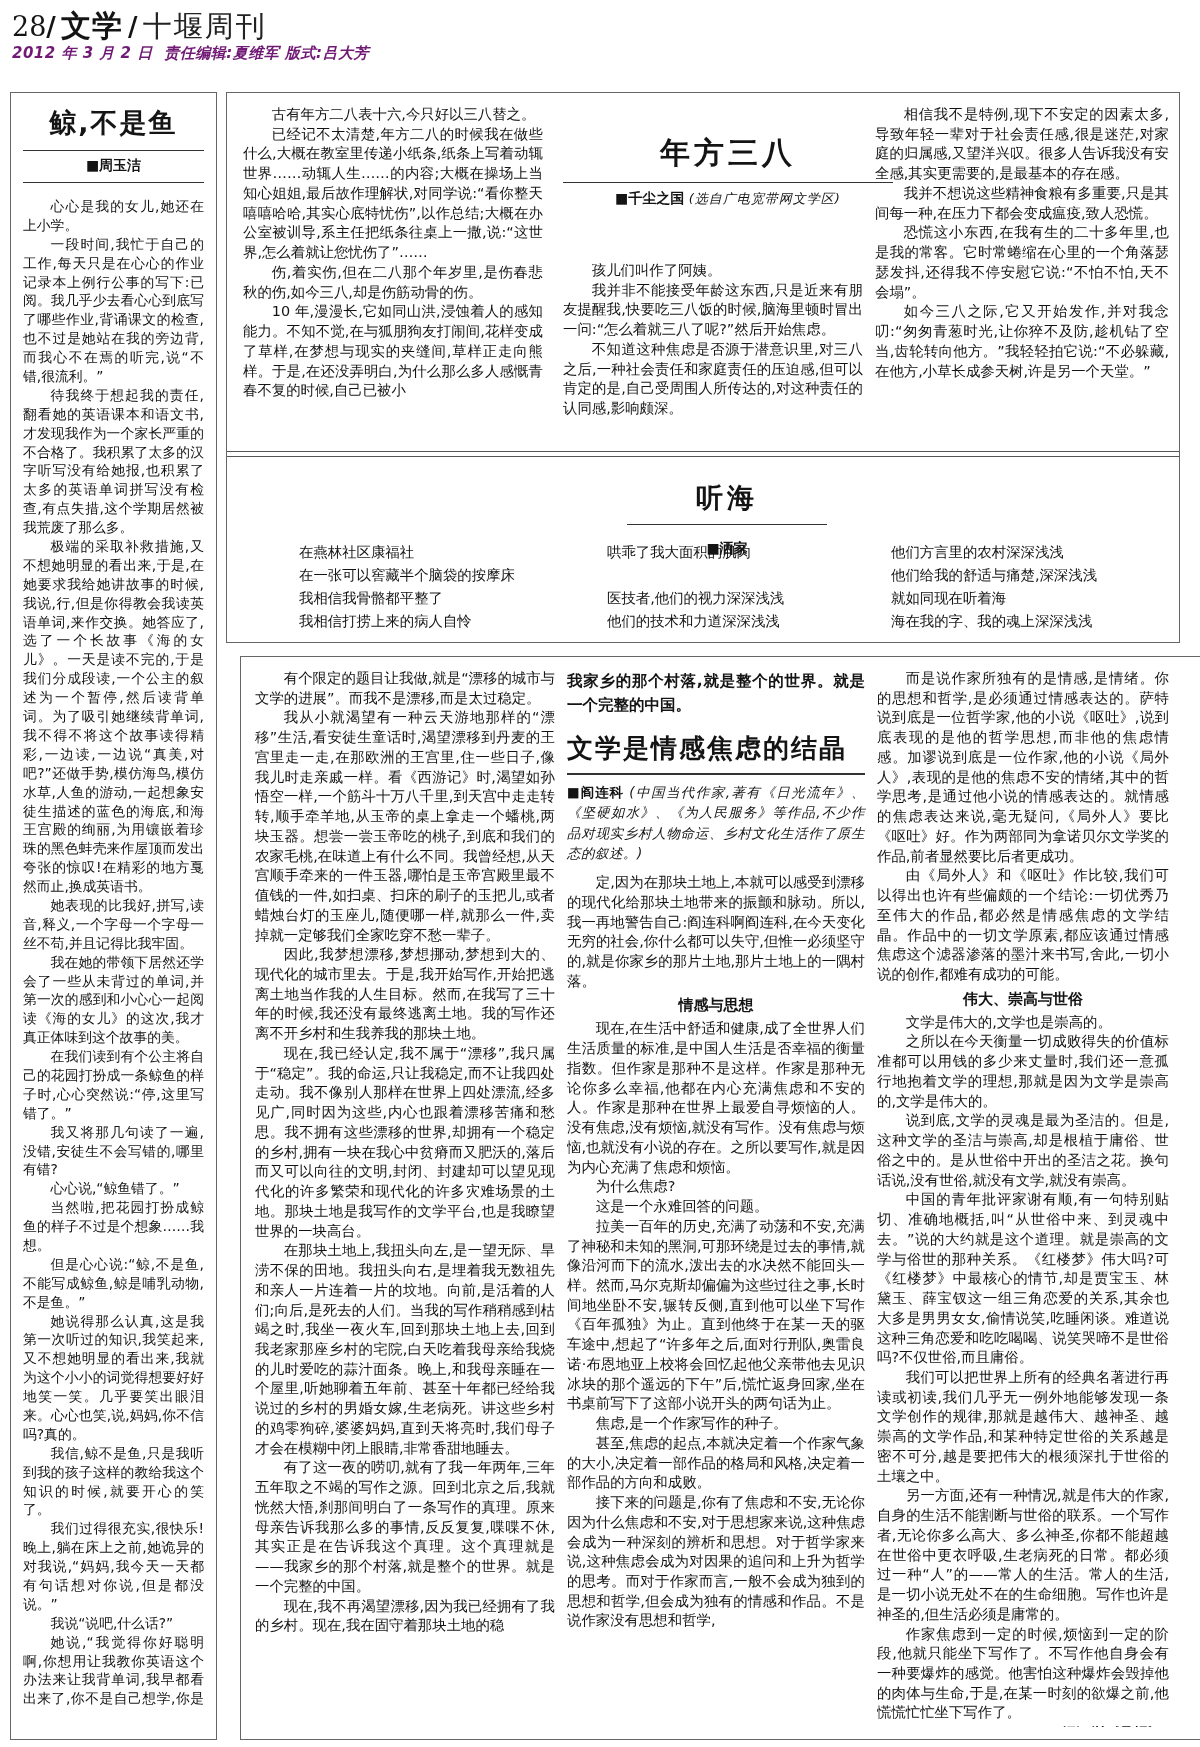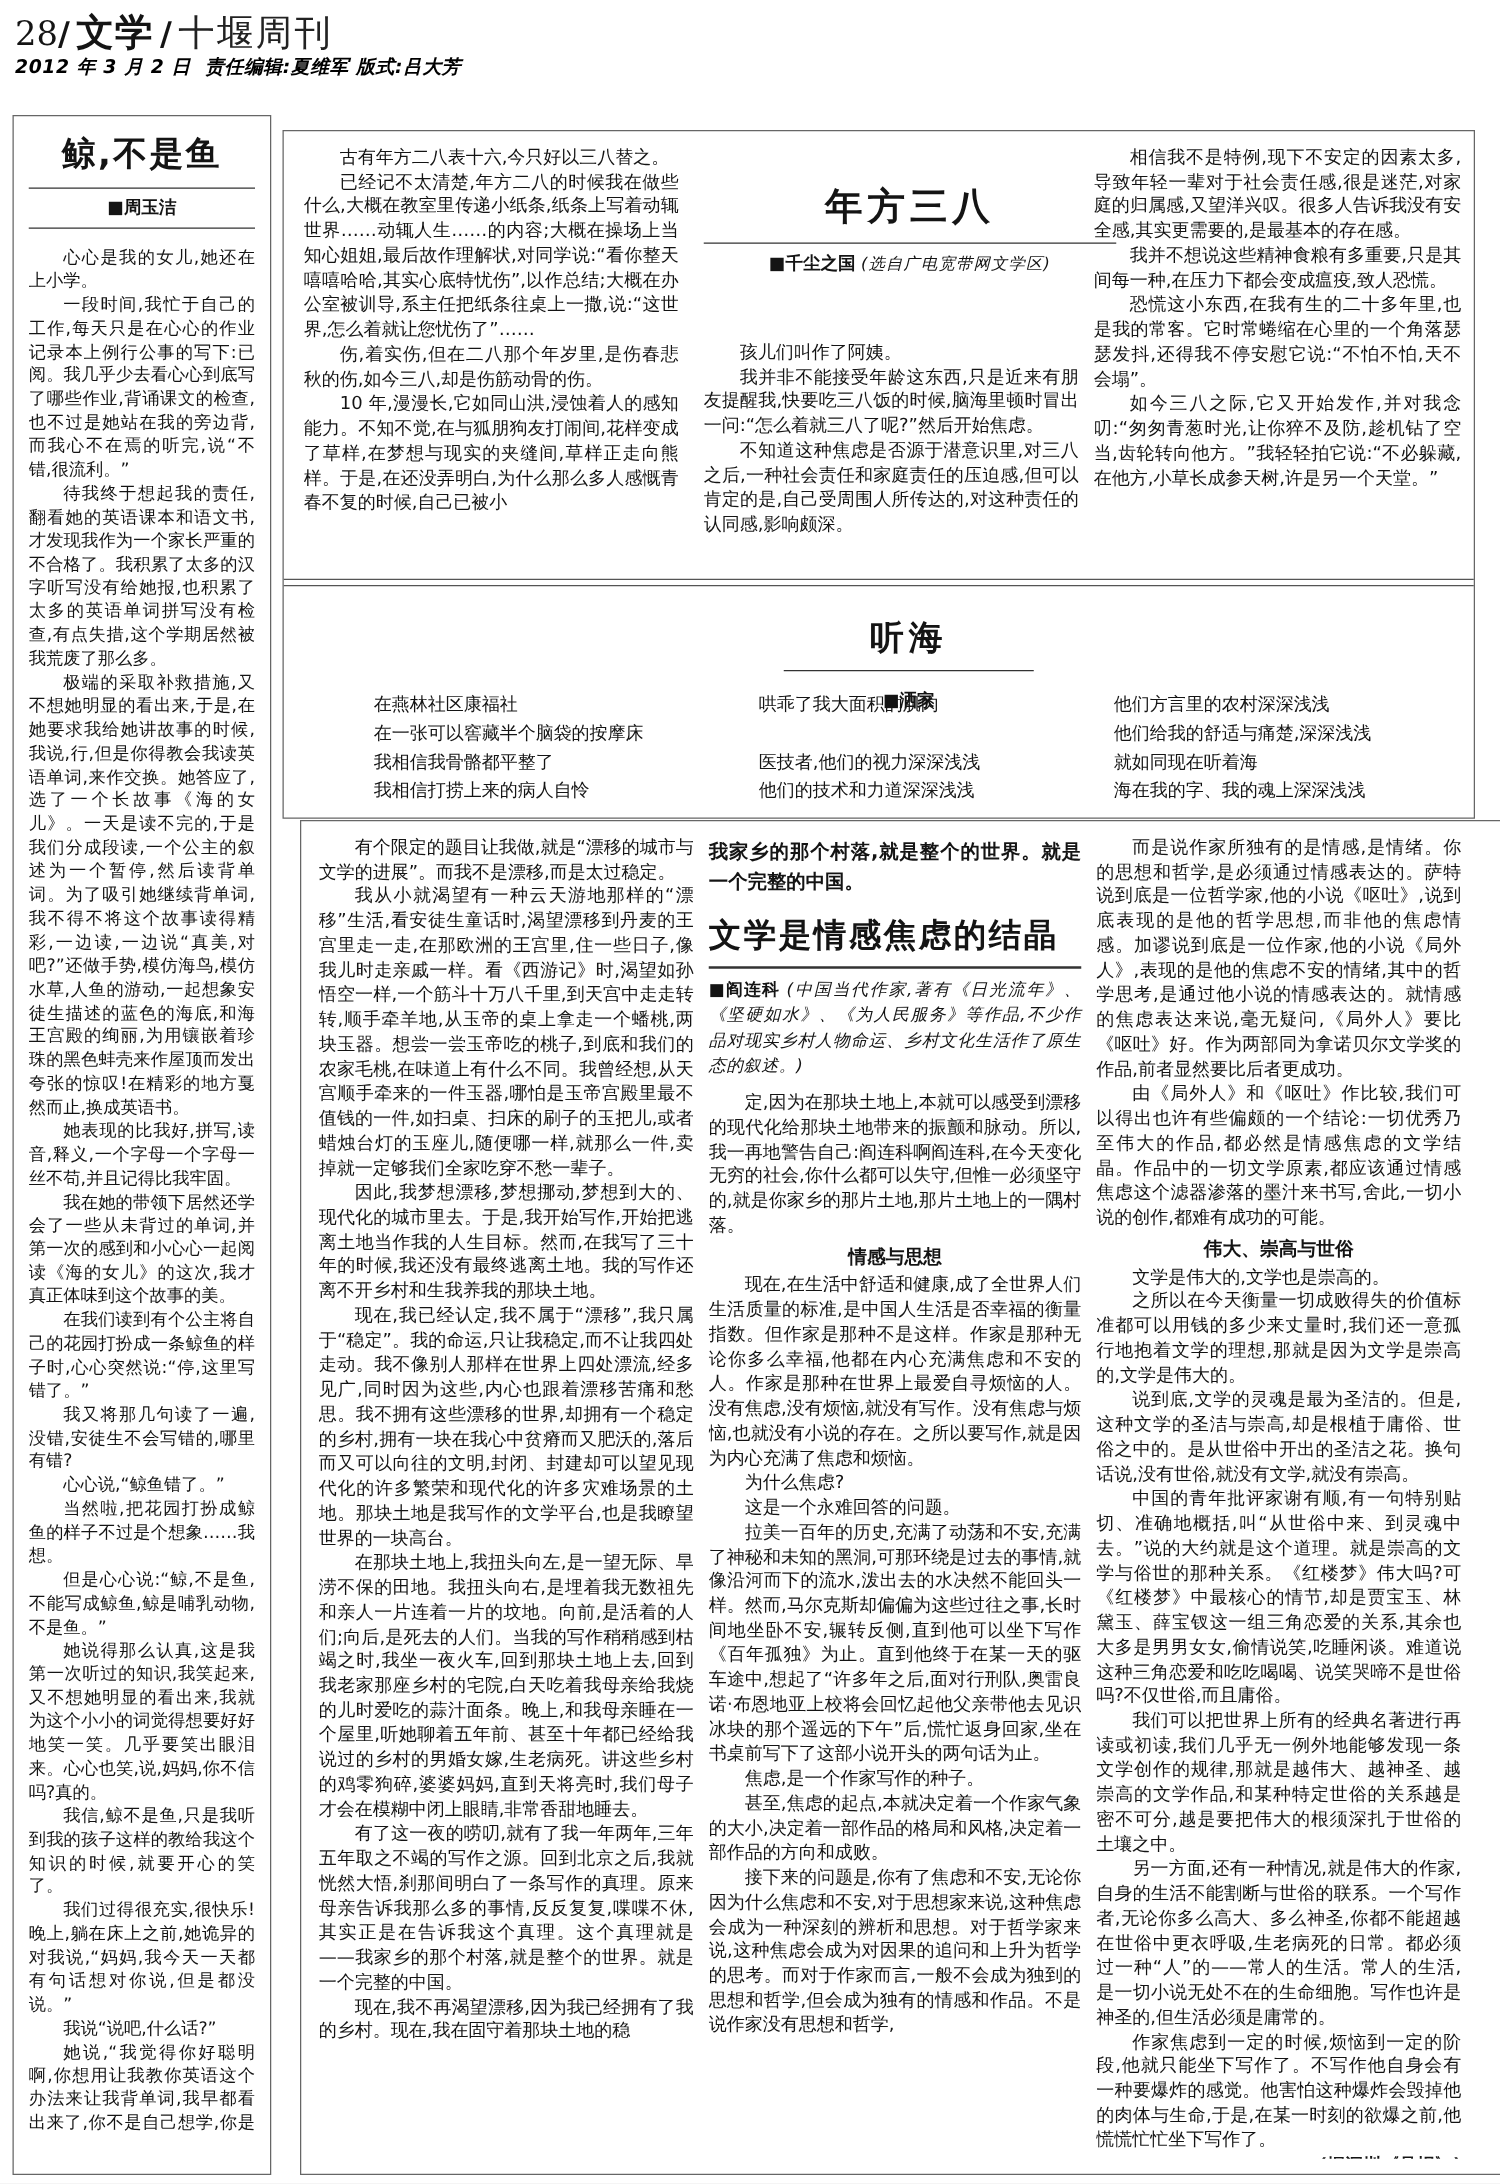--- a/index.html
+++ b/index.html
@@ -7,34 +7,34 @@
   #page{position:relative;width:1200px;height:1747px;background:#ffffff;
         font-family:"DejaVu Sans","Liberation Sans",sans-serif;color:#141414;
         margin:0 auto;overflow:hidden;}
   
   #masthead{position:absolute;left:12px;top:6px;}
   .mh-num{font-family:"DejaVu Serif","Liberation Serif",serif;font-size:27px;font-weight:400;}
   .mh-slash{font-size:26px;font-weight:700;}
   .mh-section{font-size:30px;font-weight:900;letter-spacing:1px;}
   .mh-pub{font-size:29px;font-weight:400;color:#222;letter-spacing:2px;}
   #dateline{position:absolute;left:12px;top:44px;font-size:15px;font-weight:700;
-            font-style:italic;letter-spacing:.5px;color:#000000;}
+            font-style:italic;letter-spacing:.5px;color:#701a75;}
   
   .box{position:absolute;border:1.5px solid #666;background:#fff;box-sizing:border-box;}
   
   #whale-box{left:10px;top:92px;width:207px;height:1648px;padding:12px 12px 8px;}
   .art-title-lg{font-size:27px;font-weight:900;text-align:center;letter-spacing:2px;
                 padding-bottom:9px;border-bottom:1.5px solid #333;}
   .art-author{font-size:14px;font-weight:700;text-align:center;padding:6px 0 7px;
               border-bottom:1px solid #333;}
   .art-body{margin-top:14px;}
   .para{font-size:14px;line-height:1.36;text-align:justify;text-indent:2em;margin:0;}
   #whale-box .para{font-size:13.8px;line-height:1.37;}
   
-  #top-box{left:226px;top:104px;width:954px;height:551px;}
+  #top-box{left:226px;top:92px;width:954px;height:551px;}
   .abs{position:absolute;box-sizing:border-box;}
   .colpara .para{font-size:14.4px;line-height:1.37;}
   #a38-title-block{left:336px;top:40px;width:330px;text-align:center;}
   .head-cn{font-size:30px;font-weight:900;letter-spacing:4px;padding-bottom:8px;
            border-bottom:1.5px solid #333;display:block;}
   .byline{font-size:14px;margin-top:7px;}
   .byline b{font-weight:700;}
   .byline .note{font-style:italic;font-size:13px;letter-spacing:1px;}
   .double-rule{position:absolute;left:0;width:100%;height:4px;
                border-top:1px solid #555;border-bottom:1px solid #555;}

